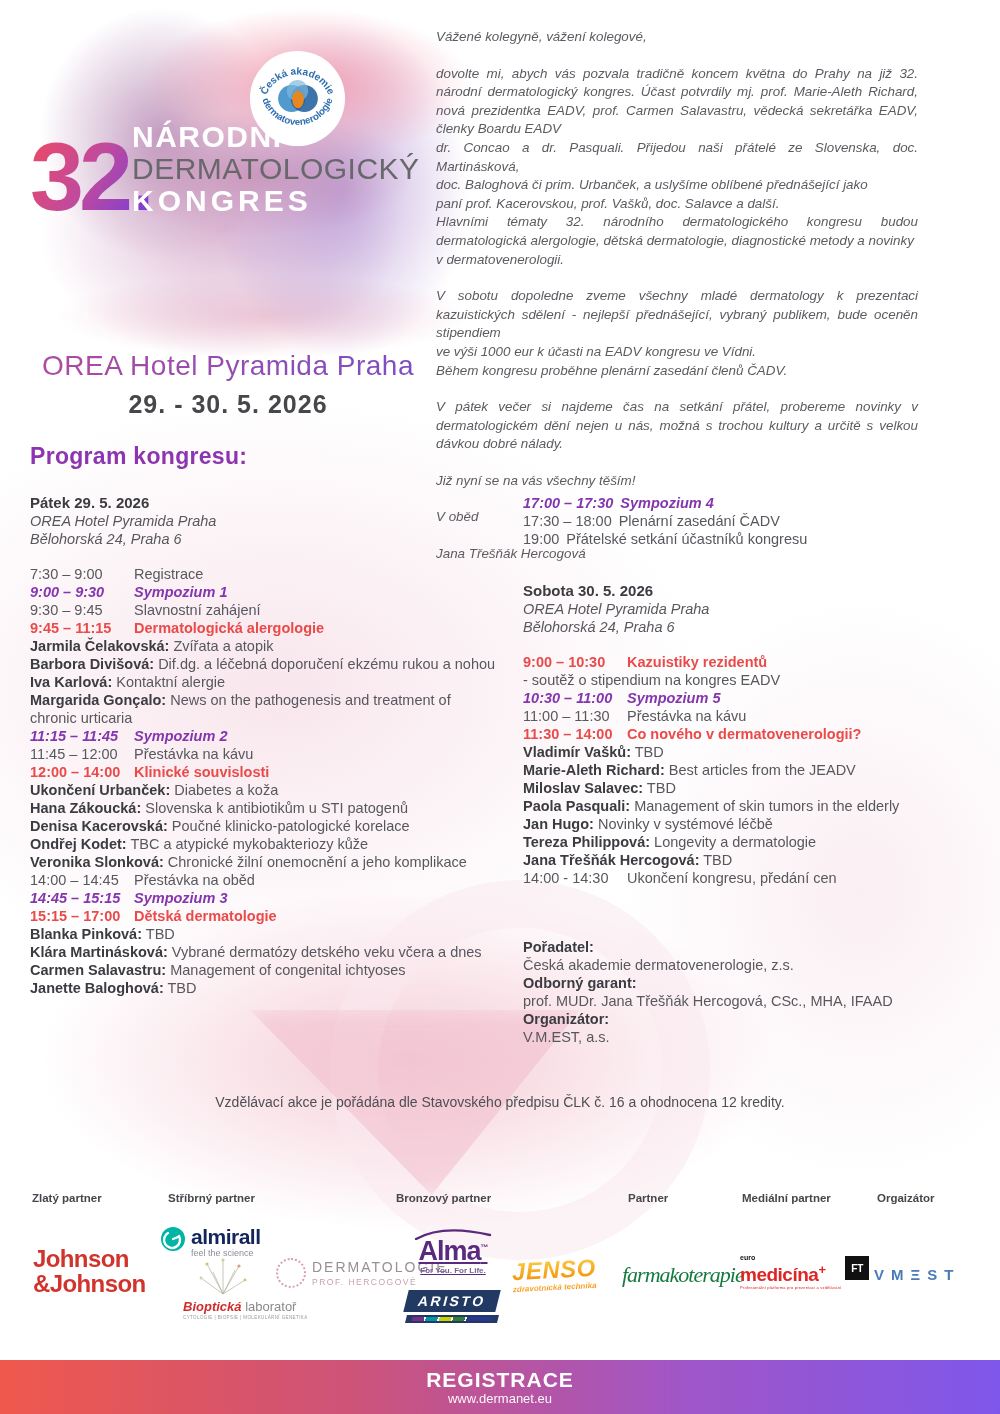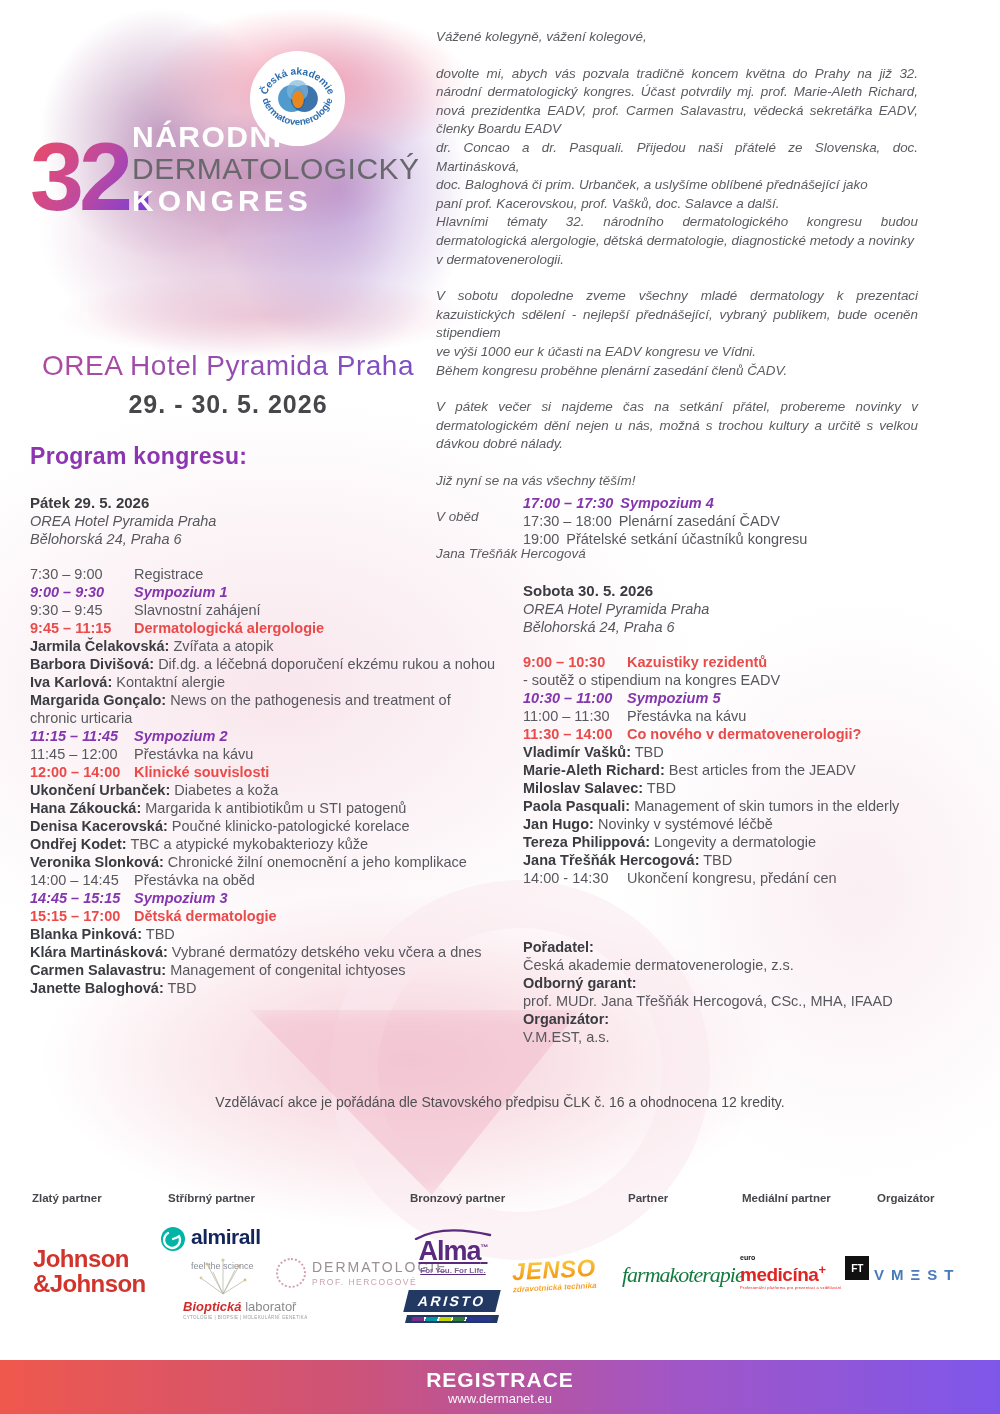--- a/index.html
+++ b/index.html
@@ -63,26 +63,26 @@
   .t-head{font-weight:700;color:#3b3c41;font-size:15px;}
   .t-ital{font-style:italic;}
   .t-label{font-weight:700;color:#3b3c41;}
   .spk b{color:#3b3c41;font-weight:700;}
 
   
   .credit-note{left:0;top:1094px;width:1000px;text-align:center;font-size:14px;color:#4e4f54;}
 
   
   .plabel{top:1192px;font-size:11.5px;font-weight:700;color:#46474c;}
-  .pl1{left:32px;} .pl2{left:168px;} .pl3{left:410px;} .pl4{left:628px;} .pl5{left:742px;} .pl6{left:877px;}
+  .pl1{left:32px;} .pl2{left:168px;} .pl3{left:396px;} .pl4{left:628px;} .pl5{left:742px;} .pl6{left:877px;}
 
   .lg-jj{left:33px;top:1246px;font-size:24px;line-height:25px;font-weight:700;color:#d0342c;letter-spacing:-.6px;}
   .lg-almirall{left:160px;top:1226px;display:flex;align-items:flex-start;gap:5px;}
   .alm-name{font-size:21px;font-weight:800;color:#13265c;line-height:21px;letter-spacing:-.5px;}
-  .alm-tag{font-size:9px;color:#8a8f98;margin-top:14px;}
+  .alm-tag{font-size:9px;color:#8a8f98;margin-top:1px;}
   .lg-bioptic{left:183px;top:1258px;width:80px;text-align:center;}
   .bio-name{font-size:13px;line-height:13px;white-space:nowrap;}
   .bio-red{color:#d02c2c;font-weight:800;font-style:italic;}
   .bio-gray{color:#8a8a8a;}
   .bio-cap{font-size:4.5px;color:#9a9a9a;letter-spacing:.4px;margin-top:2px;white-space:nowrap;}
   .lg-derm{left:276px;top:1258px;display:flex;align-items:center;gap:6px;}
   .derm-circle{width:30px;height:30px;border-radius:50%;border:2px dotted #d5a0ad;box-sizing:border-box;}
   .derm-l1{font-size:14px;letter-spacing:2px;color:#9b8e96;}
   .derm-l2{font-size:8.5px;letter-spacing:1.5px;color:#c9a1ad;margin-top:2px;}
   .lg-alma{left:410px;top:1228px;width:86px;text-align:center;color:#5a2a7e;text-decoration:underline;}
@@ -216,21 +216,21 @@
       </div>
       <div class="prow st-plain">
         <span class="time">11:45 – 12:00</span>
         <span class="ttl">Přestávka na kávu</span>
       </div>
       <div class="prow st-sec">
         <span class="time">12:00 – 14:00</span>
         <span class="ttl">Klinické souvislosti</span>
       </div>
       <div class="spk"><b>Ukončení Urbanček:</b><span> Diabetes a koža</span></div>
-      <div class="spk"><b>Hana Zákoucká:</b><span> Margarida k antibiotikům u STI patogenů</span></div>
+      <div class="spk"><b>Hana Zákoucká:</b><span> Slovenska k antibiotikům u STI patogenů</span></div>
       <div class="spk"><b>Denisa Kacerovská:</b><span> Poučné klinicko-patologické korelace</span></div>
       <div class="spk"><b>Ondřej Kodet:</b><span> TBC a atypické mykobakteriozy kůže</span></div>
       <div class="spk"><b>Veronika Slonková:</b><span> Chronické žilní onemocnění a jeho komplikace</span></div>
       <div class="prow st-plain">
         <span class="time">14:00 – 14:45</span>
         <span class="ttl">Přestávka na oběd</span>
       </div>
       <div class="prow st-sym">
         <span class="time">14:45 – 15:15</span>
         <span class="ttl">Sympozium 3</span>

